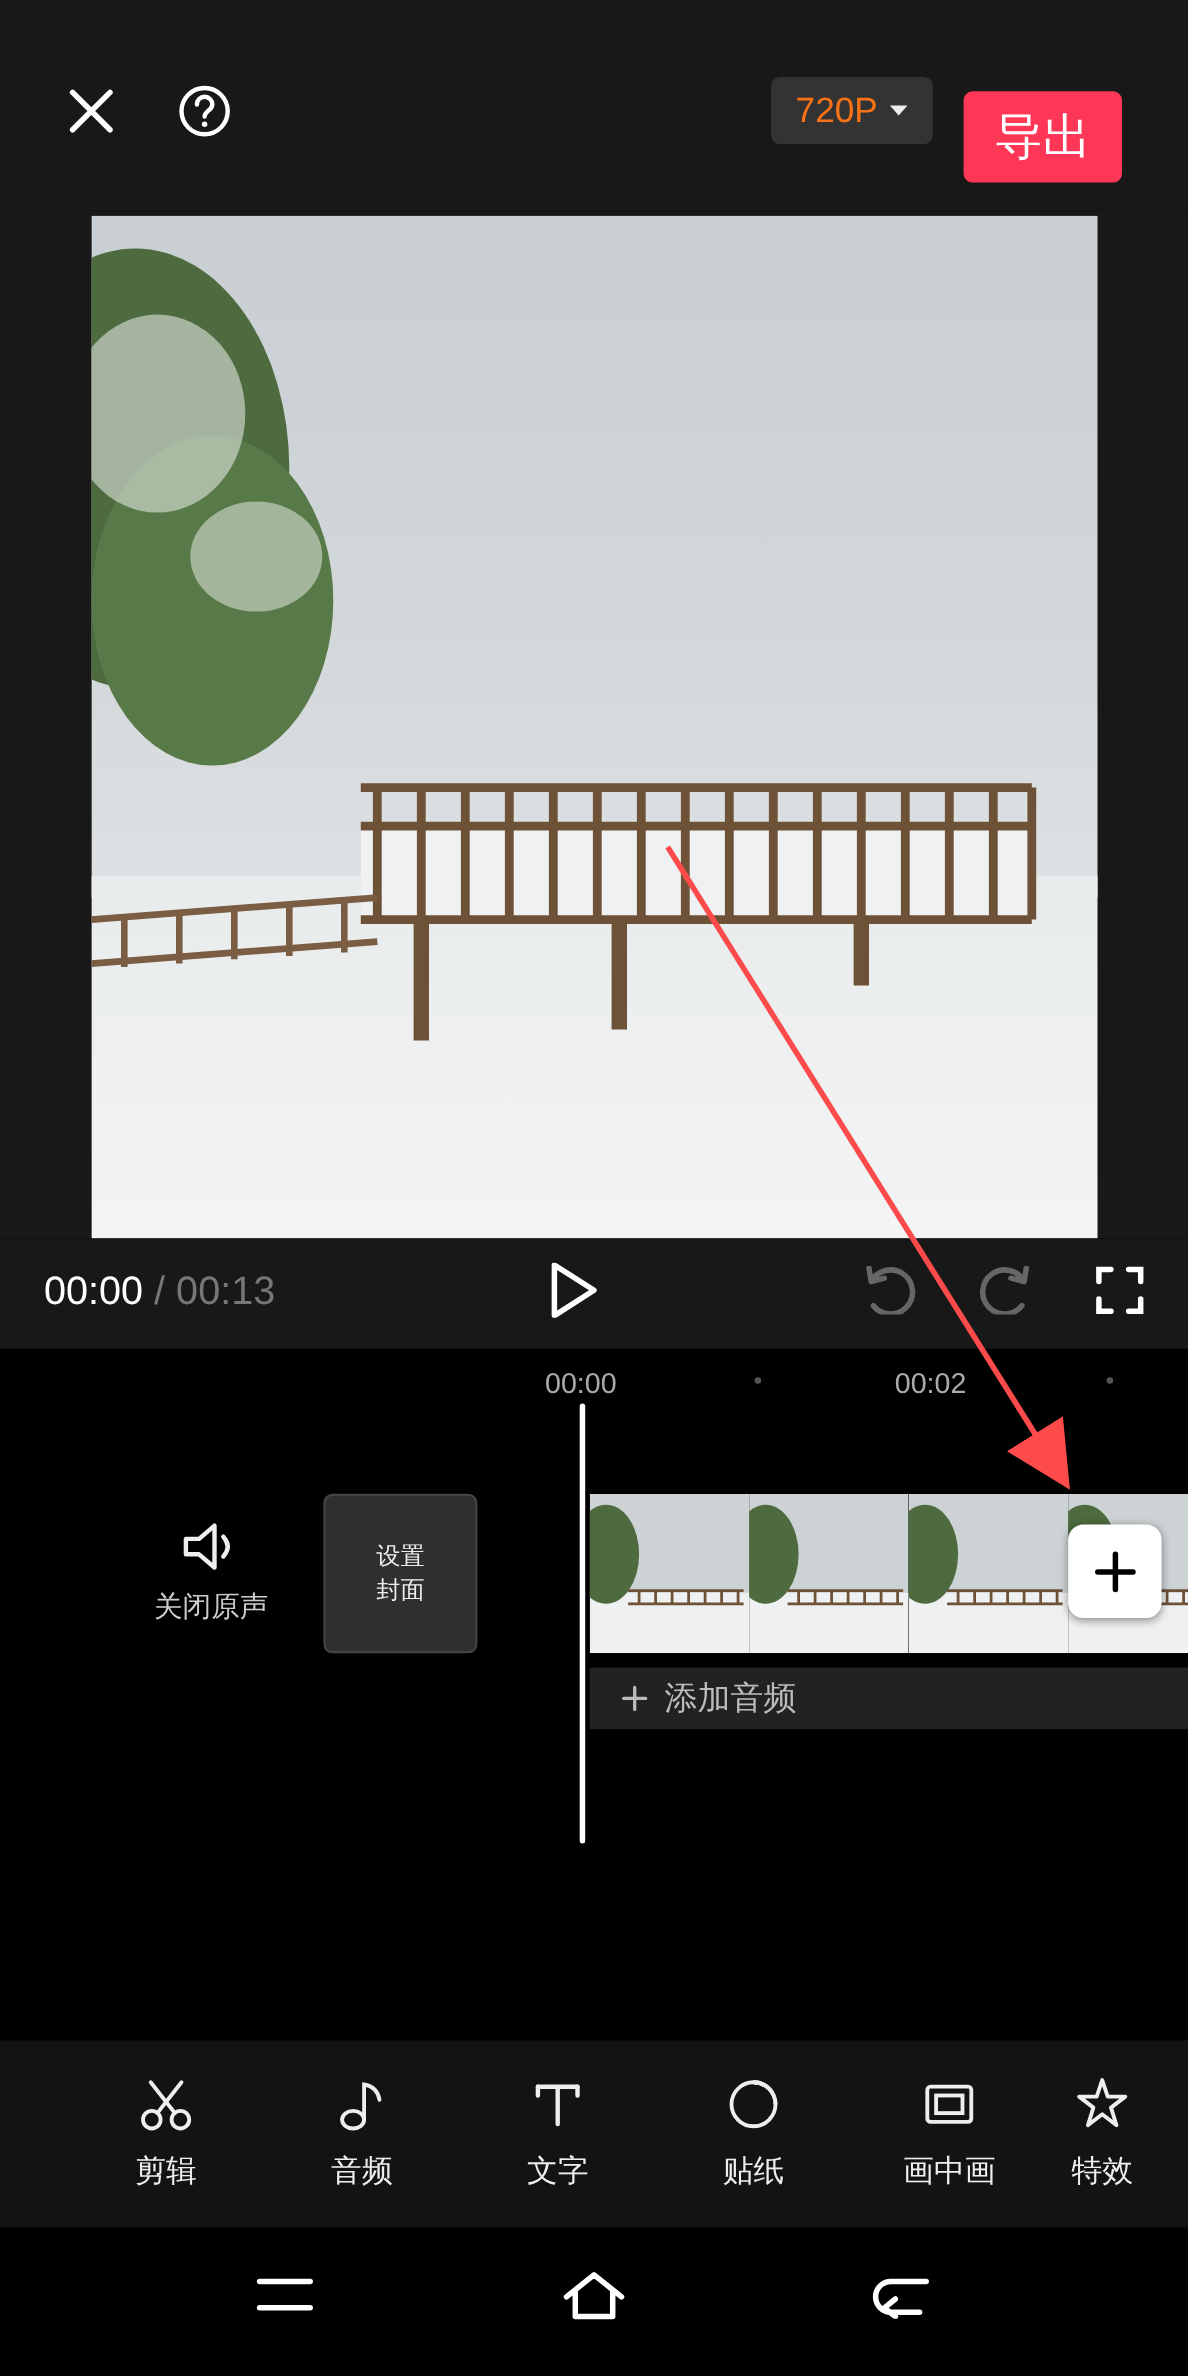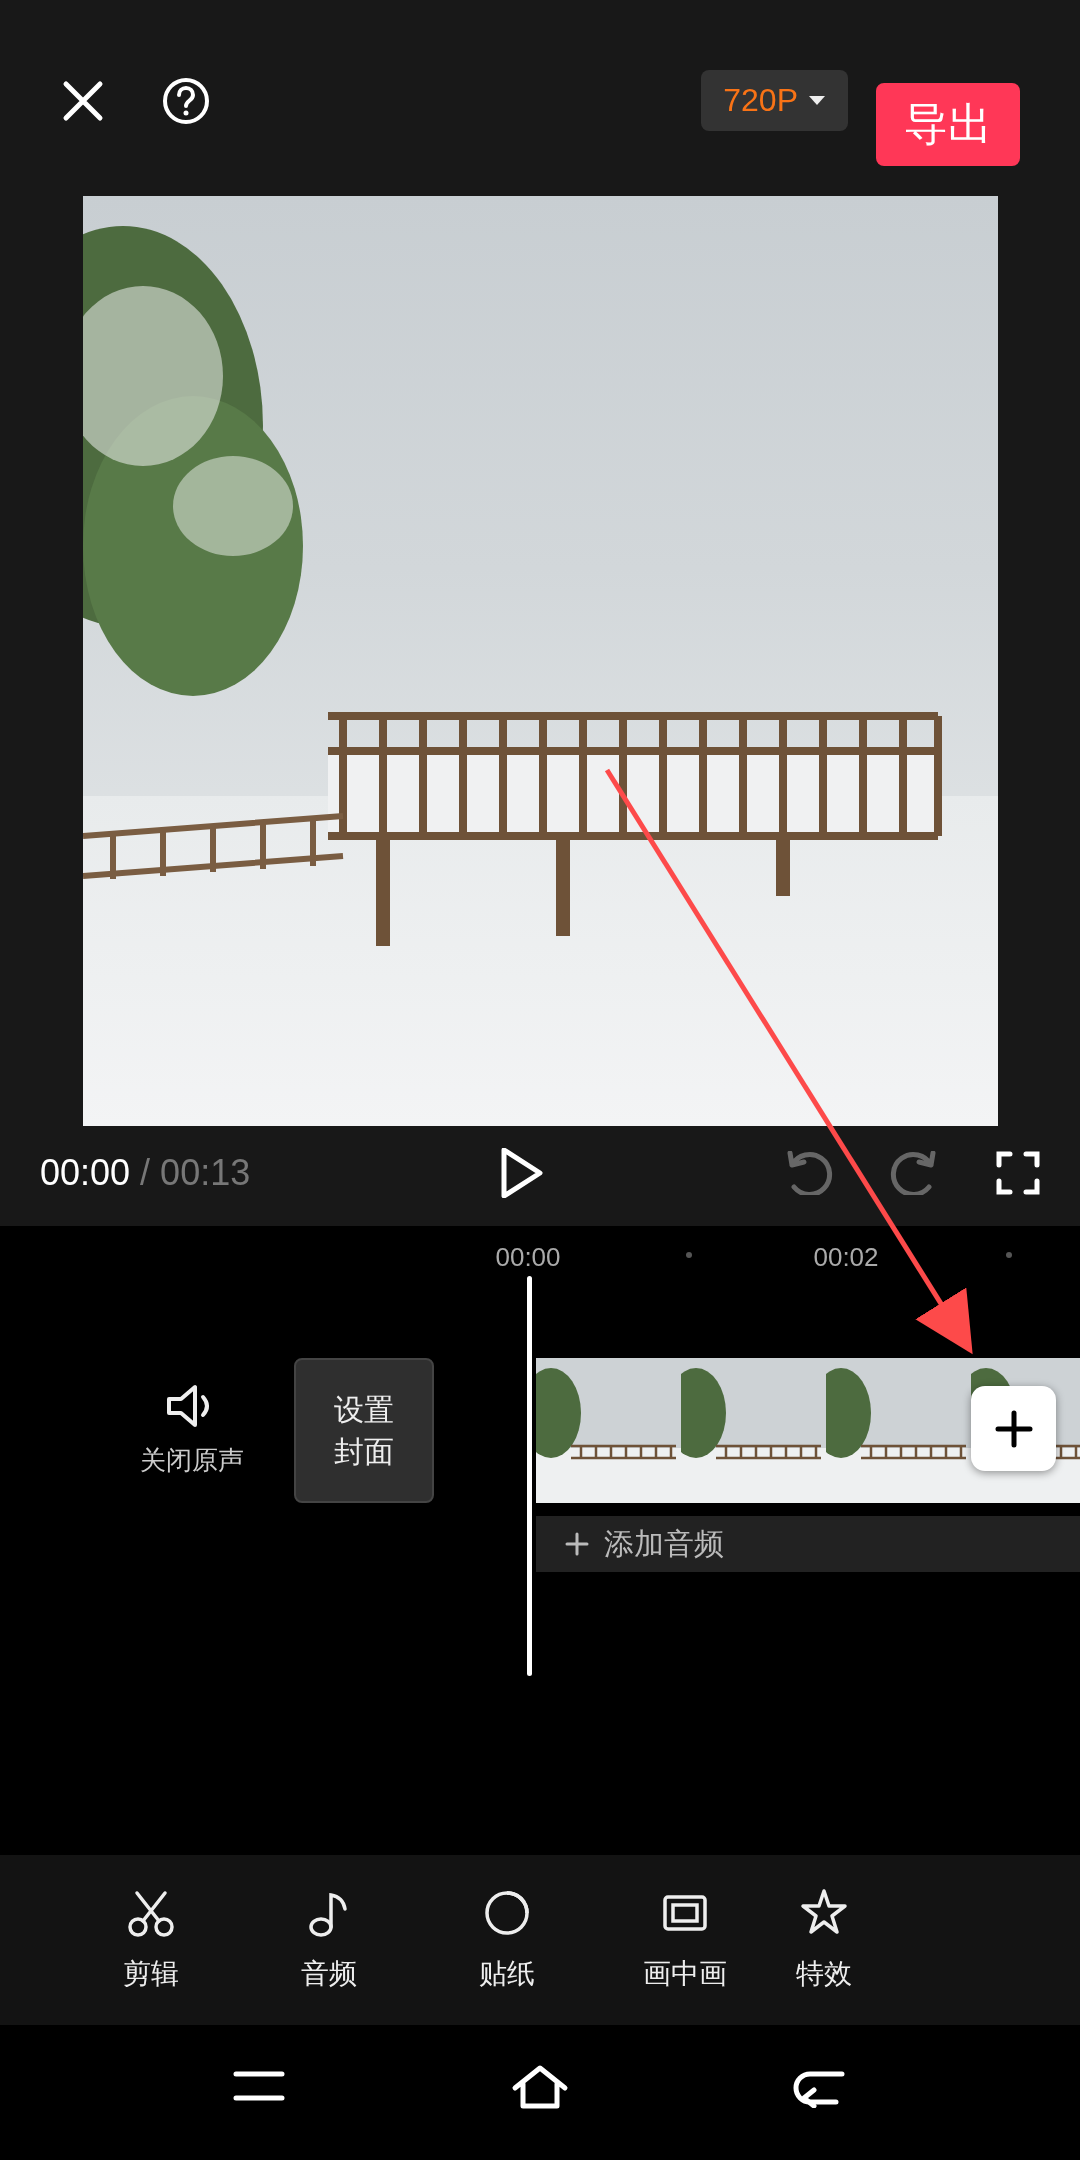--- a/index.html
+++ b/index.html
@@ -129,21 +129,21 @@
     margin-left: 50px;
     width: 140px;
     height: 145px;
     background: #2f2f2f;
     border: 2px solid #444;
     border-radius: 8px;
     display: flex;
     flex-direction: column;
     align-items: center;
     justify-content: center;
-    font-size: 30px;
+    font-size: 22px;
     color: #eee;
     line-height: 1.4;
   }
   .clip-strip {
     position: absolute;
     left: 536px;
     right: 0;
     top: 82px;
     height: 145px;
     display: flex;
@@ -404,20 +404,27 @@
   </div>
   <div class="tool-item">
     <svg width="52" height="52" viewBox="0 0 52 52">
         <ellipse cx="18" cy="40" rx="10" ry="8" stroke="#eee" stroke-width="3.5" fill="none"></ellipse>
         <path d="M28 40 V8 Q40 10 42 22" stroke="#eee" stroke-width="3.5" fill="none" stroke-linecap="round"></path>
       </svg>
     <span class="tool-label">音频</span>
   </div>
   <div class="tool-item">
     <svg width="52" height="52" viewBox="0 0 52 52">
+        <path d="M8 10 H44 M26 10 V44" stroke="#eee" stroke-width="4" stroke-linecap="round"></path>
+        <path d="M8 10 V18 M44 10 V18" stroke="#eee" stroke-width="4" stroke-linecap="round"></path>
+      </svg>
+    <span class="tool-label">文字</span>
+  </div>
+  <div class="tool-item">
+    <svg width="52" height="52" viewBox="0 0 52 52">
         <circle cx="26" cy="26" r="20" stroke="#eee" stroke-width="3.5" fill="none"></circle>
         <path d="M26 6 A20 20 0 0 1 46 26" stroke="#eee" stroke-width="3.5" fill="none"></path>
         <path d="M43 15 A20 20 0 0 0 26 6" stroke="#eee" stroke-width="3.5" fill="none"></path>
       </svg>
     <span class="tool-label">贴纸</span>
   </div>
   <div class="tool-item">
     <svg width="52" height="52" viewBox="0 0 52 52">
         <rect x="6" y="10" width="40" height="32" rx="3" stroke="#eee" stroke-width="3.5" fill="none"></rect>
         <rect x="14" y="18" width="24" height="16" stroke="#eee" stroke-width="3.5" fill="none"></rect>

